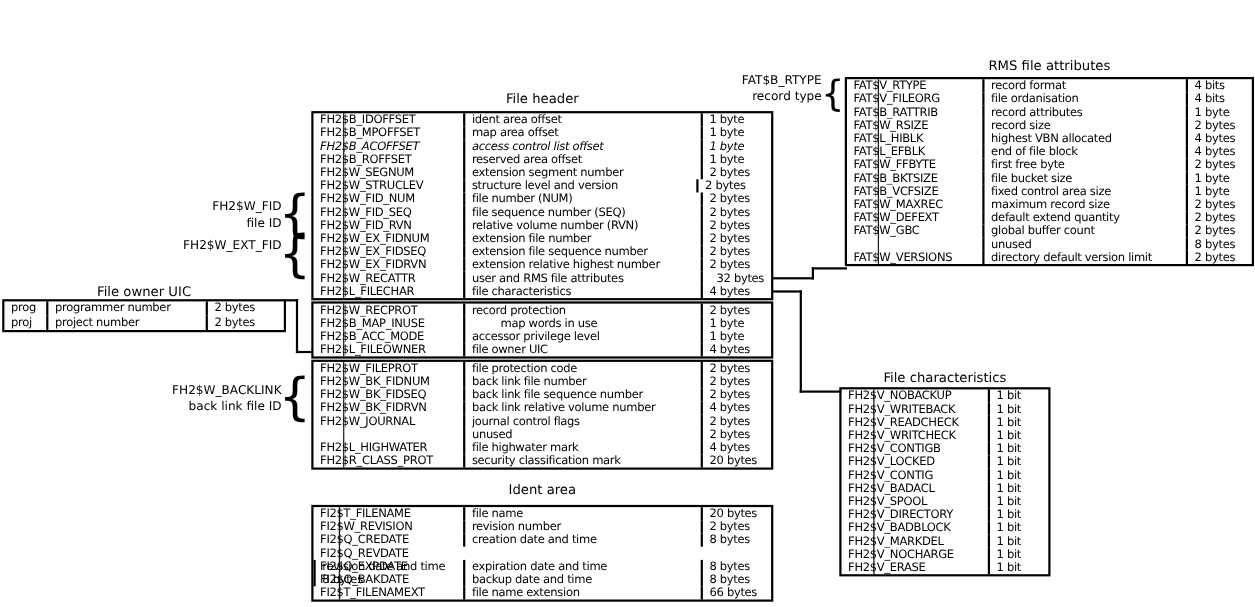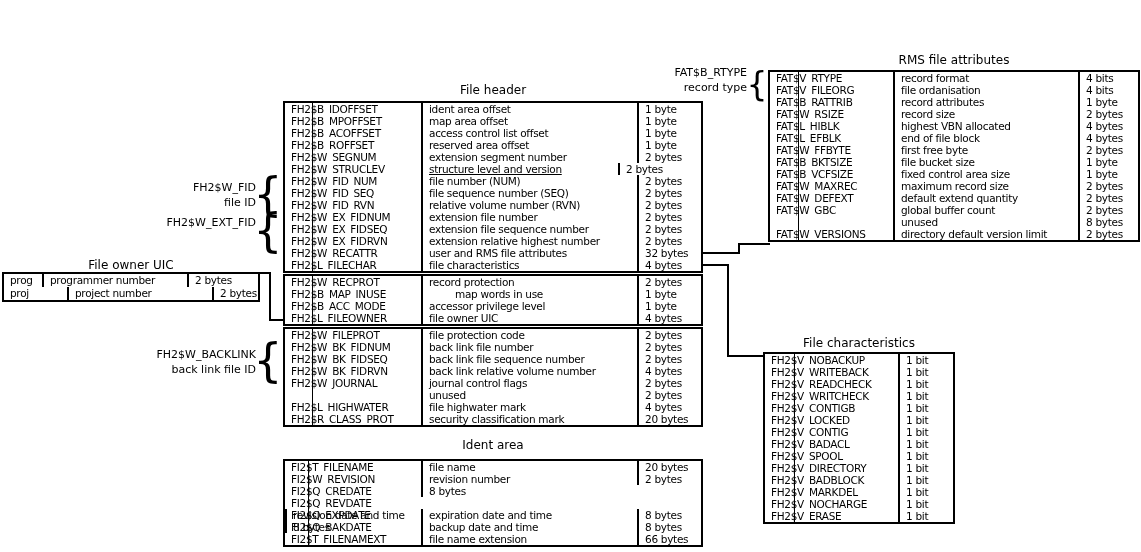--- a/index.html
+++ b/index.html
@@ -44,38 +44,38 @@
       <div class="row" style="height: 12px; line-height: 12px;">
         <div class="cell" style="width: 136px;">FH2$B_IDOFFSET</div>
         <div class="cell" style="width: 216px;">ident area offset</div>
         <div class="cell" style="width: 64px;">1 byte</div>
       </div>
       <div class="row" style="height: 12px; line-height: 12px;">
         <div class="cell" style="width: 136px;">FH2$B_MPOFFSET</div>
         <div class="cell" style="width: 216px;">map area offset</div>
         <div class="cell" style="width: 64px;">1 byte</div>
       </div>
-      <div class="row" style="height: 12px; line-height: 12px;">
+      <div class="row" style="height: 12px; line-height: 12px; font-style: italic;">
         <div class="cell" style="width: 136px;">FH2$B_ACOFFSET</div>
         <div class="cell" style="width: 216px;">access control list offset</div>
         <div class="cell" style="width: 64px;">1 byte</div>
       </div>
       <div class="row" style="height: 12px; line-height: 12px;">
         <div class="cell" style="width: 136px;">FH2$B_ROFFSET</div>
         <div class="cell" style="width: 216px;">reserved area offset</div>
         <div class="cell" style="width: 64px;">1 byte</div>
       </div>
       <div class="row" style="height: 12px; line-height: 12px;">
         <div class="cell" style="width: 136px;">FH2$W_SEGNUM</div>
         <div class="cell" style="width: 216px;">extension segment number</div>
         <div class="cell" style="width: 64px;">2 bytes</div>
       </div>
       <div class="row" style="height: 12px; line-height: 12px;">
         <div class="cell" style="width: 136px;">FH2$W_STRUCLEV</div>
-        <div class="cell" style="width: 197px; text-decoration: underline;">structure level and version</div>
+        <div class="cell" style="width: 212px;">structure level and version</div>
         <div class="cell" style="width: 64px;">2 bytes</div>
       </div>
       <div class="row" style="height: 12px; line-height: 12px;">
         <div class="cell" style="width: 136px;">FH2$W_FID_NUM</div>
         <div class="cell" style="width: 216px;">file number (NUM)</div>
         <div class="cell" style="width: 64px;">2 bytes</div>
       </div>
       <div class="row" style="height: 12px; line-height: 12px;">
         <div class="cell" style="width: 136px;">FH2$W_FID_SEQ</div>
         <div class="cell" style="width: 216px;">file sequence number (SEQ)</div>
@@ -97,21 +97,21 @@
         <div class="cell" style="width: 64px;">2 bytes</div>
       </div>
       <div class="row" style="height: 12px; line-height: 12px;">
         <div class="cell" style="width: 136px;">FH2$W_EX_FIDRVN</div>
         <div class="cell" style="width: 216px;">extension relative highest number</div>
         <div class="cell" style="width: 64px;">2 bytes</div>
       </div>
       <div class="row" style="height: 12px; line-height: 12px;">
         <div class="cell" style="width: 136px;">FH2$W_RECATTR</div>
         <div class="cell" style="width: 216px;">user and RMS file attributes</div>
-        <div class="cell" style="width: 64px;">32 bytes</div>
+        <div class="cell" style="width: 64px; text-align: center;">32 bytes</div>
       </div>
       <div class="row" style="height: 12px; line-height: 12px;">
         <div class="cell" style="width: 136px;">FH2$L_FILECHAR</div>
         <div class="cell" style="width: 216px;">file characteristics</div>
         <div class="cell" style="width: 64px;">4 bytes</div>
       </div>
     </div>
   <div class="box" style="left:283px;top:274px;width:420px;height:52px">
       <div class="row" style="height: 12px; line-height: 12px;">
         <div class="cell" style="width: 136px;">FH2$W_RECPROT</div>
@@ -187,20 +187,21 @@
         <div class="cell" style="width: 216px;">file name</div>
         <div class="cell" style="width: 64px;">20 bytes</div>
       </div>
       <div class="row" style="height: 12px; line-height: 12px;">
         <div class="cell" style="width: 136px;">FI2$W_REVISION</div>
         <div class="cell" style="width: 216px;">revision number</div>
         <div class="cell" style="width: 64px;">2 bytes</div>
       </div>
       <div class="row" style="height: 12px; line-height: 12px;">
         <div class="cell" style="width: 136px;">FI2$Q_CREDATE</div>
+        <div class="cell" style="width: 216px;">creation date and time</div>
         <div class="cell" style="width: 64px;">8 bytes</div>
       </div>
       <div class="row" style="height: 12px; line-height: 12px; flex-direction: column;">
         <div class="cell" style="width: 136px;">FI2$Q_REVDATE</div>
         <div class="cell" style="width: 216px;">revision date and time</div>
         <div class="cell" style="width: 64px;">8 bytes</div>
       </div>
       <div class="row" style="height: 12px; line-height: 12px;">
         <div class="cell" style="width: 136px;">FI2$Q_EXPDATE</div>
         <div class="cell" style="width: 216px;">expiration date and time</div>
@@ -357,21 +358,21 @@
 
   <div class="tbl-title" style="left:2px;top:258px;width:258px">File owner UIC</div>
   <div class="box" style="left:2px;top:272px;width:258px;height:30px">
       <div class="row" style="height: 13px; line-height: 13px;">
         <div class="cell" style="width: 38px;">prog</div>
         <div class="cell" style="width: 145px;">programmer number</div>
         <div class="cell" style="width: 71px;">2 bytes</div>
       </div>
       <div class="row" style="height: 13px; line-height: 13px;">
         <div class="cell" style="width: 38px;">proj</div>
-        <div class="cell" style="width: 145px; margin-left: 25px;">project number</div>
+        <div class="cell" style="width: 145px;">project number</div>
         <div class="cell" style="width: 71px;">2 bytes</div>
       </div>
     </div>
 
   <div class="lblblock" style="left:96px;top:180px;width:160px">
     <div>FH2$W_FID</div>
     <div>file ID</div>
   </div>
   <div class="brace brace3" style="left:256px;top:175px;width:24px;height:38px"></div>
 

